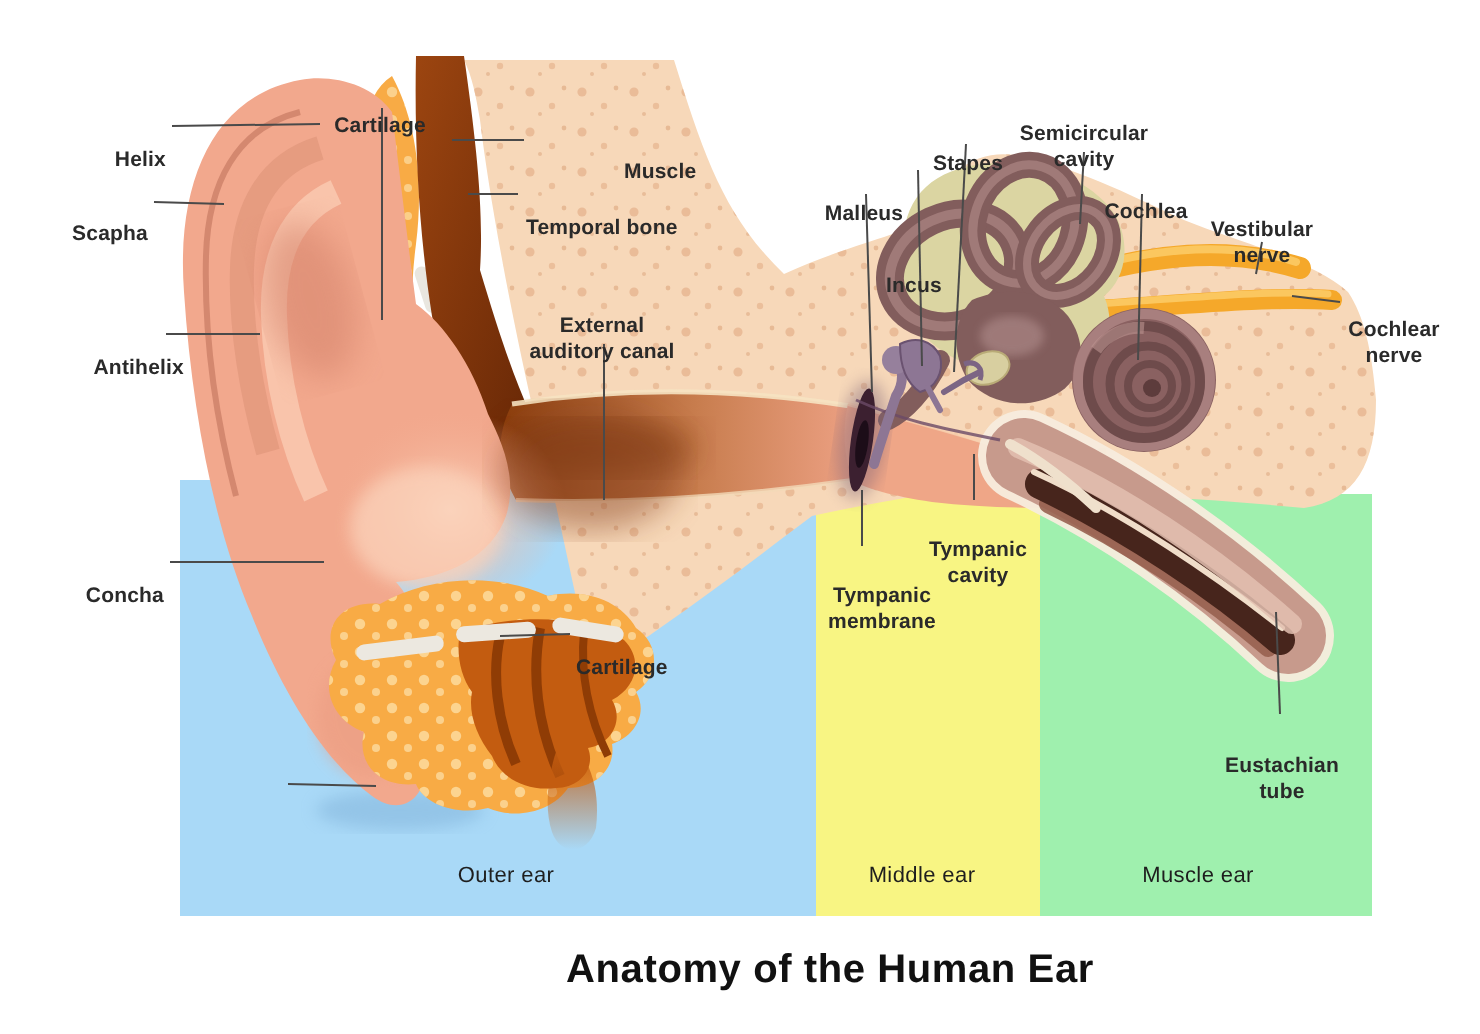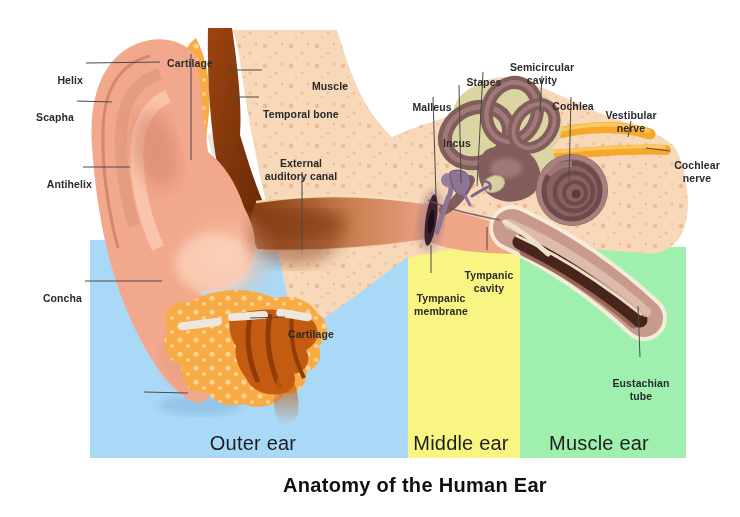--- a/index.html
+++ b/index.html
@@ -5,21 +5,21 @@
   html,body{margin:0;padding:0;background:#ffffff;}
   #stage{position:relative;width:740px;height:517px;background:#ffffff;overflow:hidden;
          font-family:"Liberation Sans",sans-serif;}
   #art{position:absolute;left:0;top:0;}
   #labels-layer{position:absolute;left:0;top:17px;width:740px;height:517px;pointer-events:none;}
   .anat-label{position:absolute;font-weight:bold;font-size:10.5px;line-height:12.5px;
               color:#2a2a2a;white-space:pre-line;letter-spacing:0.1px;}
   .align-center{transform:translateX(-50%);text-align:center;}
   .align-right{transform:translateX(-100%);text-align:right;}
   .align-left{text-align:left;}
-  .region-label{position:absolute;transform:translateX(-50%);font-size:20px;color:#1e1e1e;
+  .region-label{position:absolute;transform:translateX(-50%);font-size:11px;color:#1e1e1e;
                 font-weight:normal;letter-spacing:0.2px;}
   #page-title{position:absolute;left:0;top:474px;width:740px;text-align:center;
               font-size:20px;font-weight:bold;color:#111;letter-spacing:0.3px;padding-left:45px;}
 </style>
 </head>
 <body>
 
 <div id="stage">
 
 <svg id="art" width="740" height="517" viewBox="0 0 740 517" xmlns="http://www.w3.org/2000/svg">

